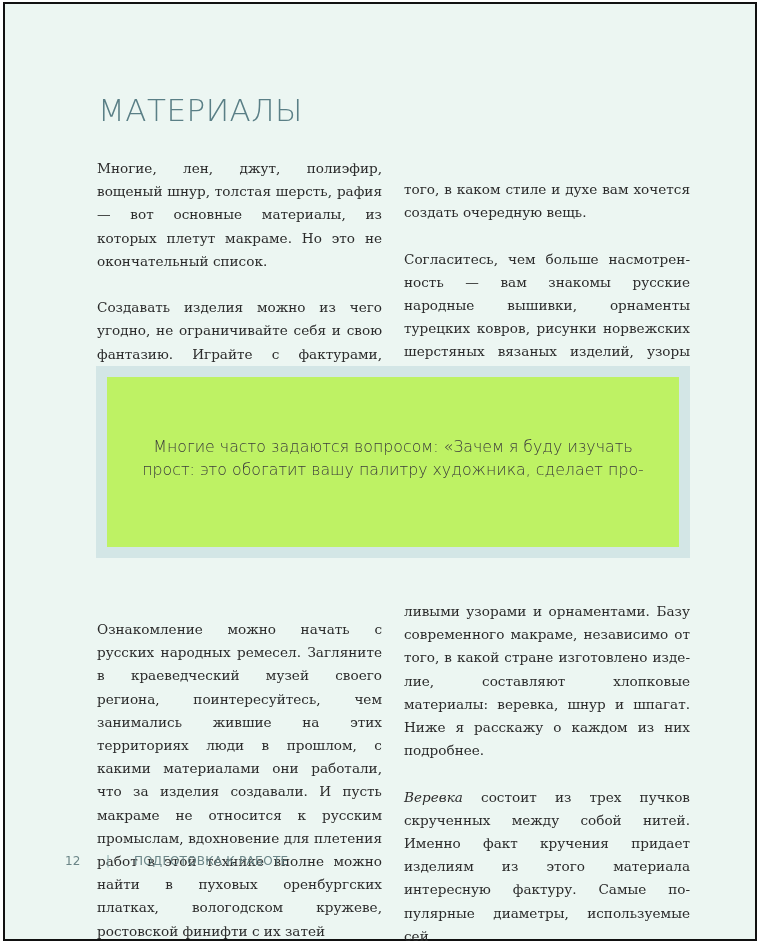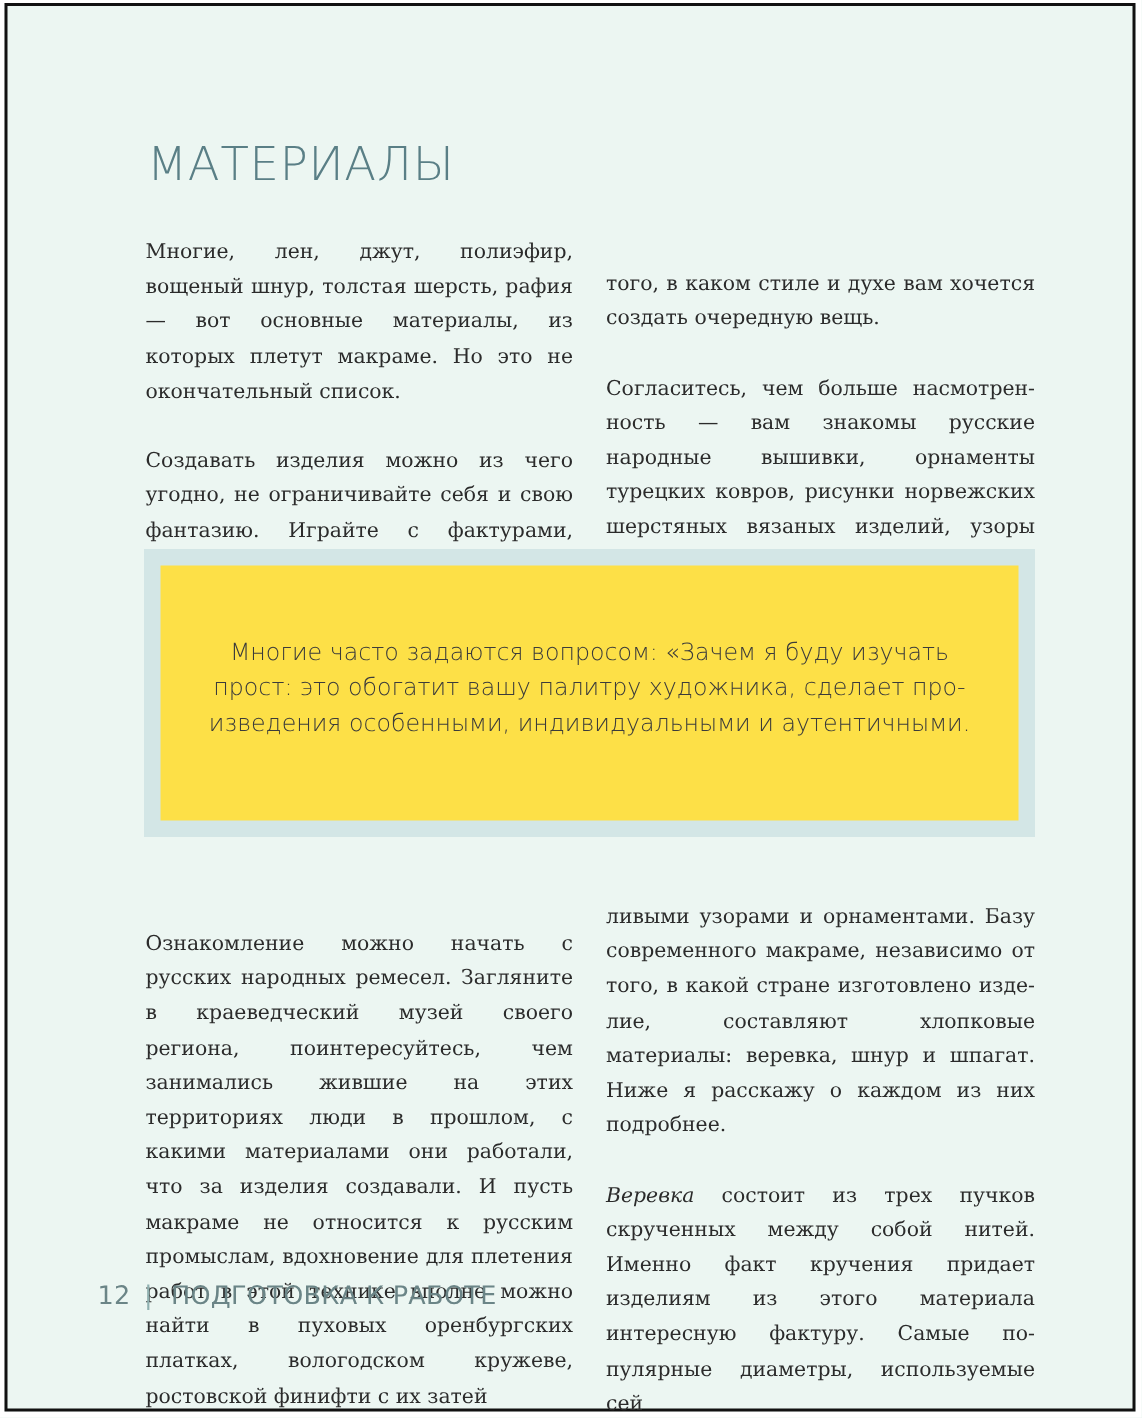--- a/index.html
+++ b/index.html
@@ -57,21 +57,21 @@
     .col-right-bottom { left: 399px; top: 596px; width: 286px; }
 
     .quote-box {
       position: absolute;
       left: 91px;
       top: 362px;
       width: 594px;
       height: 192px;
       box-sizing: border-box;
       border: 11px solid #d3e6e6;
-      background: #fde047;
+      background: #bef264;
       display: flex;
       align-items: center;
       justify-content: center;
     }
     .quote-text {
       font-family: "DejaVu Sans", sans-serif;
       font-weight: 300;
       font-size: 15.8px;
       line-height: 23.3px;
       color: #3b3b3b;
@@ -80,25 +80,26 @@
       width: 560px;
       padding-bottom: 8px;
     }
     .quote-text span { display: block; white-space: nowrap; }
 
     .footer {
       position: absolute;
       left: 60px;
       top: 850px;
       font-family: "DejaVu Sans", sans-serif;
-      font-size: 17px;
+      font-size: 12px;
       color: #6b8587;
       display: flex;
       align-items: center;
       letter-spacing: 0.2px;
+      gap: 10px;
     }
     .footer .page-num { width: 31px; }
     .footer .sep { color: #8fb0b0; width: 18px; }
     .col b i, .col i b, .col .bold-italic { font-weight: normal; font-style: italic; }
   </style>
 </head>
 <body>
 
 <div class="page">
 
@@ -111,21 +112,20 @@
 
   <div class="col col-right-top">
     <p>того, в каком стиле и духе вам хочется создать очередную вещь.</p>
     <p>Согласитесь, чем больше насмотрен­ность — вам знакомы русские народные вышивки, орнаменты турецких ковров, рисунки норвежских шерстяных вязаных изделий, узоры индонезийского батика, — тем проще придумывать что-то новое.</p>
   </div>
 
   <div class="quote-box">
     <p class="quote-text">
       <span>Многие часто задаются вопросом: «Зачем я буду изучать</span>
       <span>прост: это обогатит вашу палитру художника, сделает про-</span>
-      <span>изведения особенными, индивидуальными и аутентичными.</span>
     </p>
   </div>
 
   <div class="col col-left-bottom">
     <p>Ознакомление можно начать с русских народных ремесел. Загляните в крае­ведческий музей своего региона, поин­тересуйтесь, чем занимались жившие на этих территориях люди в прошлом, с какими материалами они работали, что за изделия создавали. И пусть макра­ме не относится к русским промыслам, вдохновение для плетения работ в этой технике вполне можно найти в пуховых оренбургских платках, вологодском кру­жеве, ростовской финифти с их затей­</p>
   </div>
 
   <div class="col col-right-bottom">
     <p>ливыми узорами и орнаментами. Базу современного макраме, независимо от того, в какой стране изготовлено изде­лие, составляют хлопковые материалы: веревка, шнур и шпагат. Ниже я расска­жу о каждом из них подробнее.</p>
     <p><span class="bold-italic">Веревка</span><span> состоит из трех пучков скручен­ных между собой нитей. Именно факт кручения придает изделиям из этого ма­териала интересную фактуру. Самые по­пулярные диаметры, используемые сей­</span></p>

